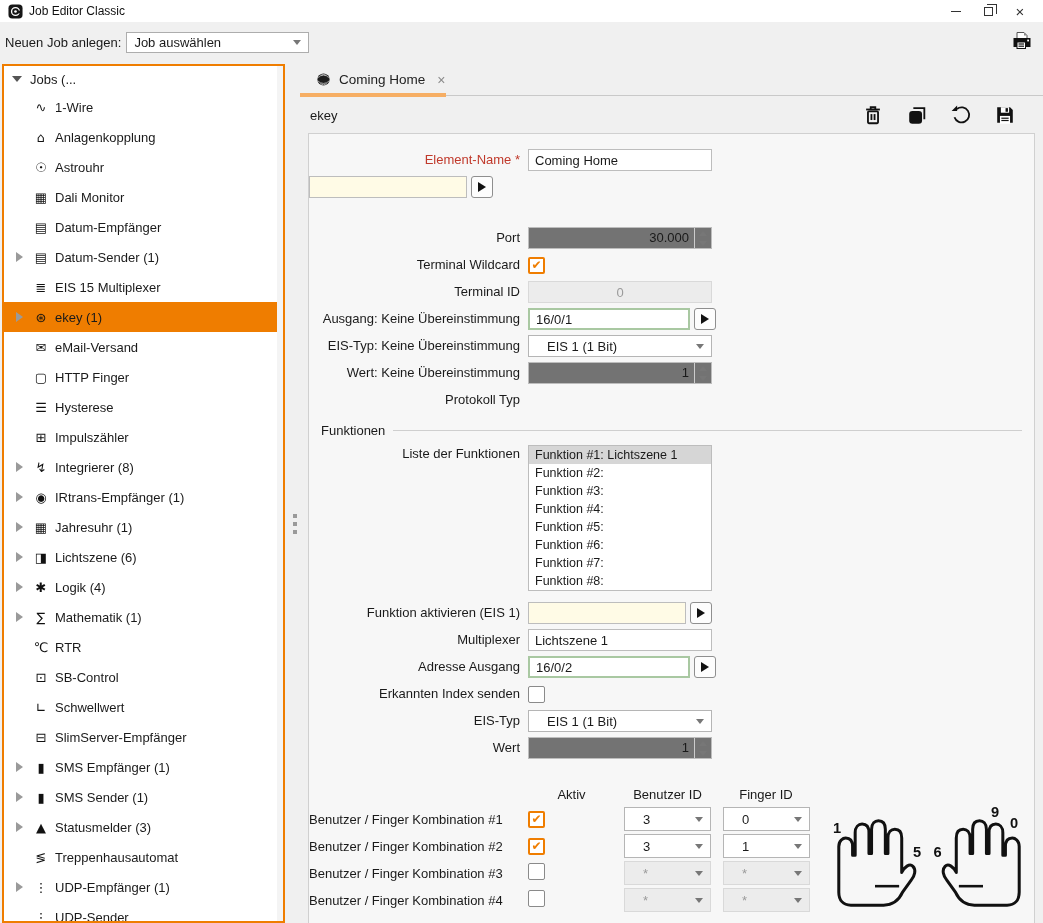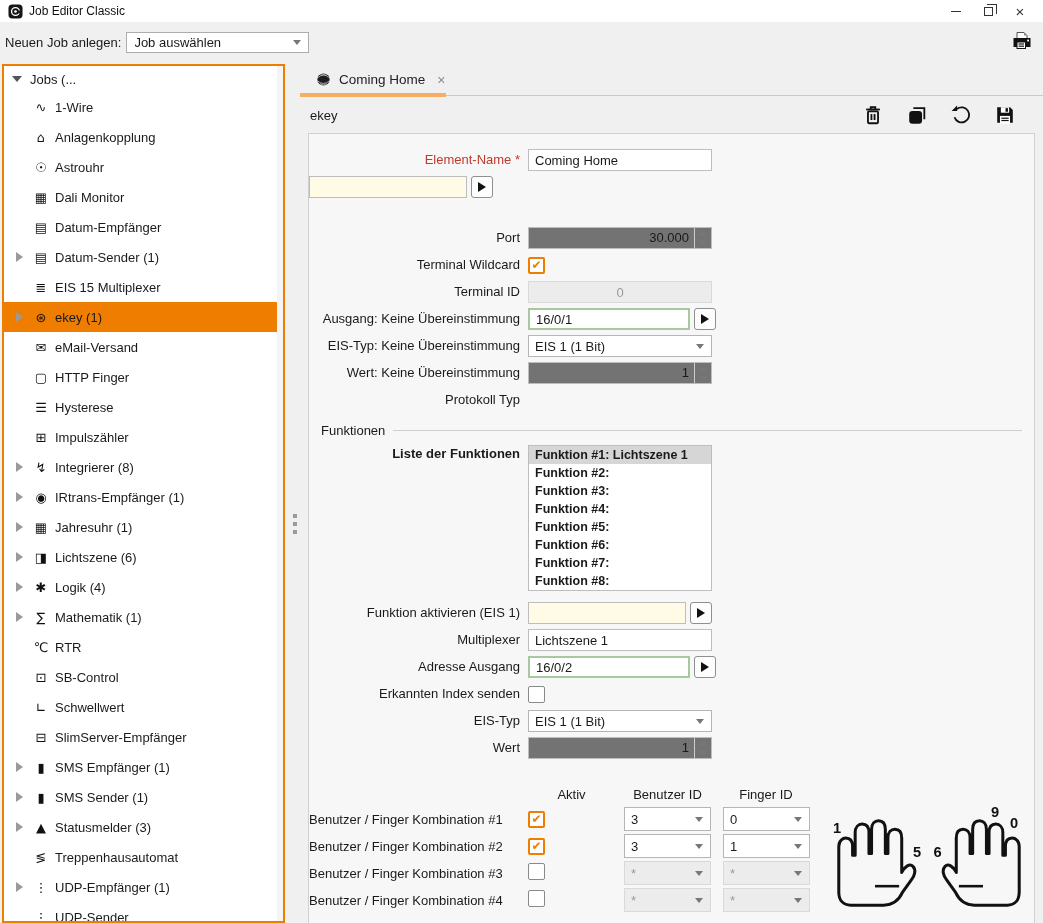--- a/index.html
+++ b/index.html
@@ -50,42 +50,42 @@
   .tab-sep { position:absolute; left:146px; top:33px; right:0; height:1px; background:#c9c9c9; }
 
   .editor-head { position:absolute; left:0; top:35px; width:100%; height:36px; display:flex; align-items:center; }
   .etype { font-size:13px; margin-left:10px; }
   .head-icons { margin-left:auto; display:flex; align-items:center; gap:20px; padding-right:26px; }
   .hbtn { width:24px; height:24px; display:flex; align-items:center; justify-content:center; }
 
   .panel { position:absolute; left:8px; top:71px; width:727px; height:852px; background:#f7f7f7; border:1px solid #d0d0d0; padding-top:15px; overflow:hidden; }
 
   .frow { display:flex; align-items:center; height:22px; margin-bottom:5px; }
-  .frow.top { align-items:flex-start; height:auto;font-weight:bold; }
+  .frow.top { align-items:flex-start; height:auto; }
   .flabel { width:219px; text-align:right; padding-right:8px; font-size:13px; flex:0 0 auto; line-height:22px; }
   .flabel.red { color:#c0392b; }
   .gap28 { margin-top:29px; }
 
   .input { height:22px; border:1px solid #bdbdbd; background:#fff; font-size:13px; display:flex; align-items:center; padding:0 6px; }
   .w184 { width:184px; } .w158 { width:158px; }
   .input.green { border:2px solid #a9c8a2; width:162px; }
   .input.yellow { background:#fffbe6; }
   .input.disabled { background:#ececec; border-color:#d9d9d9; color:#9b9b9b; justify-content:center; }
 
   .arrow-btn { width:22px; height:22px; margin-left:4px; border:1px solid #8f8f8f; border-radius:3px; background:#fdfdfd; display:flex; align-items:center; justify-content:center; }
   .tri-right { width:0; height:0; border-left:8px solid #111; border-top:5px solid transparent; border-bottom:5px solid transparent; }
 
   .spin { width:184px; height:22px; border:1px solid #bdbdbd; background:#737373; display:flex; }
   .spin .val { flex:1; font-size:13px; text-align:right; padding:2px 5px 0 0; }
   .spin .btns { width:17px; border-left:1px solid #ccc; display:flex; flex-direction:column; }
   .spin .btns span { flex:1; display:flex; align-items:center; justify-content:center; }
   .tri-up { width:0; height:0; border-left:4px solid transparent; border-right:4px solid transparent; border-bottom:5px solid #777; }
   .tri-dn { width:0; height:0; border-left:4px solid transparent; border-right:4px solid transparent; border-top:5px solid #777; }
 
-  .dd { width:184px; height:22px; border:1px solid #b5b5b5; background:#fff; display:flex; align-items:center; padding-left:6px; position:relative; font-size:13px; }
+  .dd { width:184px; height:22px; border:1px solid #b5b5b5; background:#fff; display:flex; align-items:center; padding-left:18px; position:relative; font-size:13px; }
   .dd .caret { position:absolute; right:7px; width:0; height:0; border-left:4px solid transparent; border-right:4px solid transparent; border-top:5px solid #777; }
   .dd.small { width:87px; height:24px; }
   .dd.disabled { background:#ececec; color:#9b9b9b; border-color:#d9d9d9; }
 
   .checkbox { width:17px; height:17px; border:1px solid #8a8a8a; background:#fff; border-radius:2px; display:flex; align-items:center; justify-content:center; font-size:12px; font-weight:bold; color:#ef7d00; }
   .checkbox.checked { border:2px solid #ef7d00; }
   .checkbox.checked:after { content:"\2714"; }
 
   .group { display:flex; align-items:center; margin:10px 12px 6px 12px; height:18px; }
   .group span { font-size:13px;text-align:center; }

